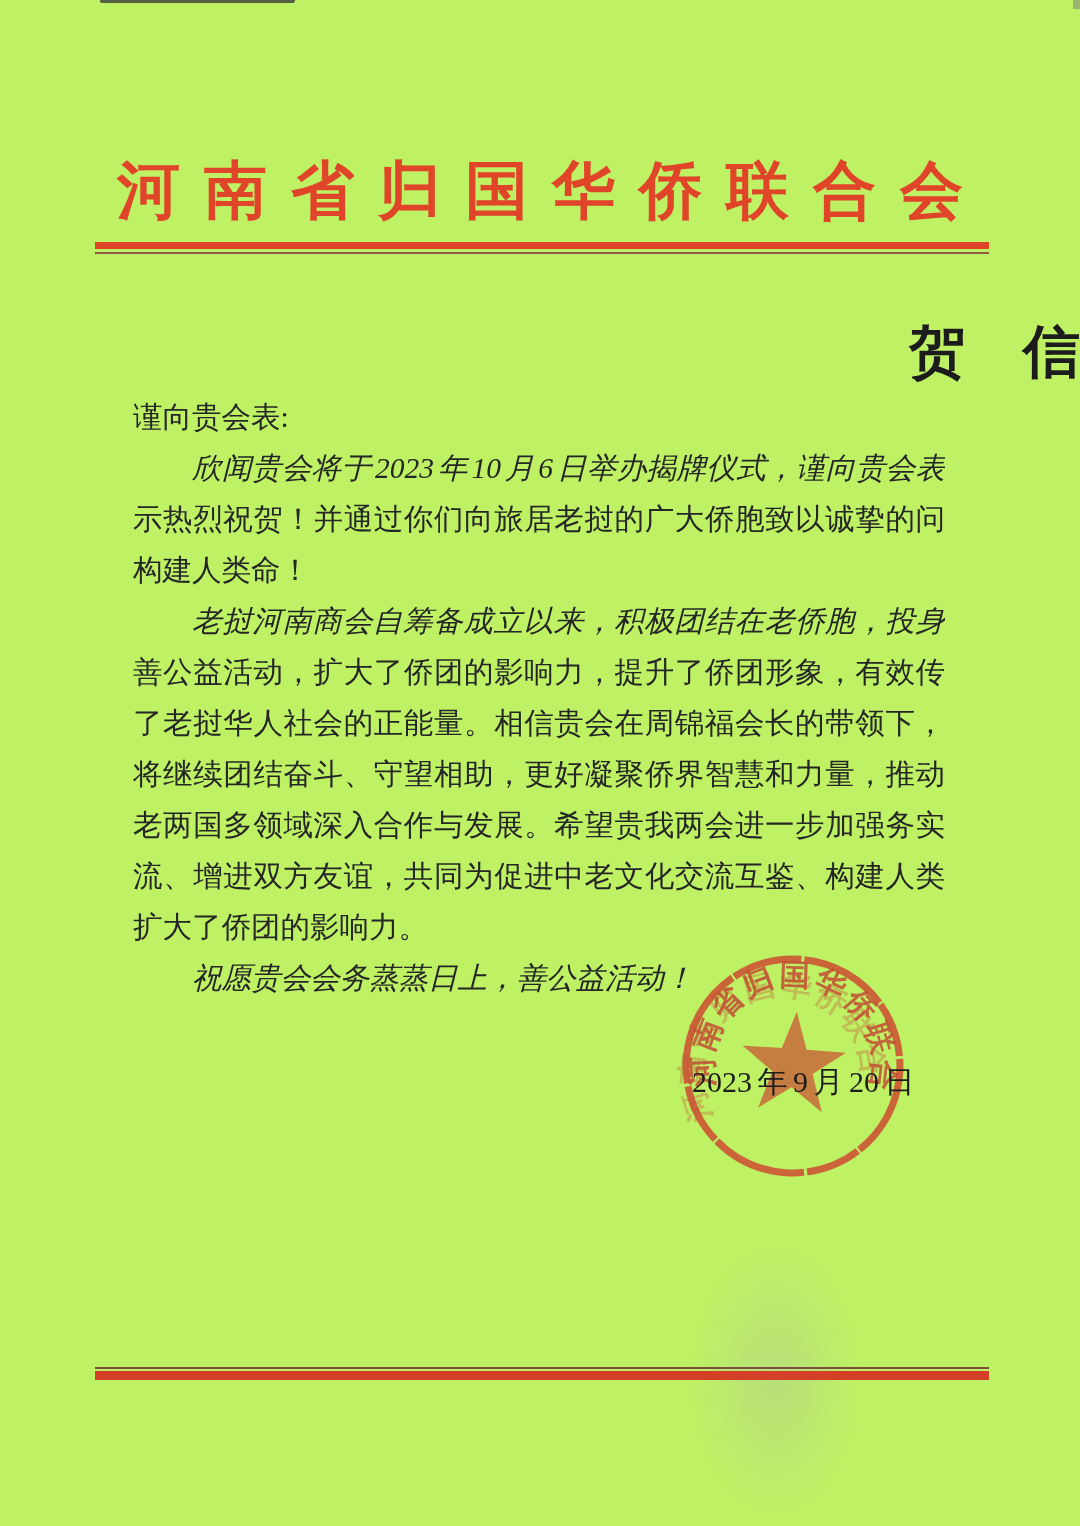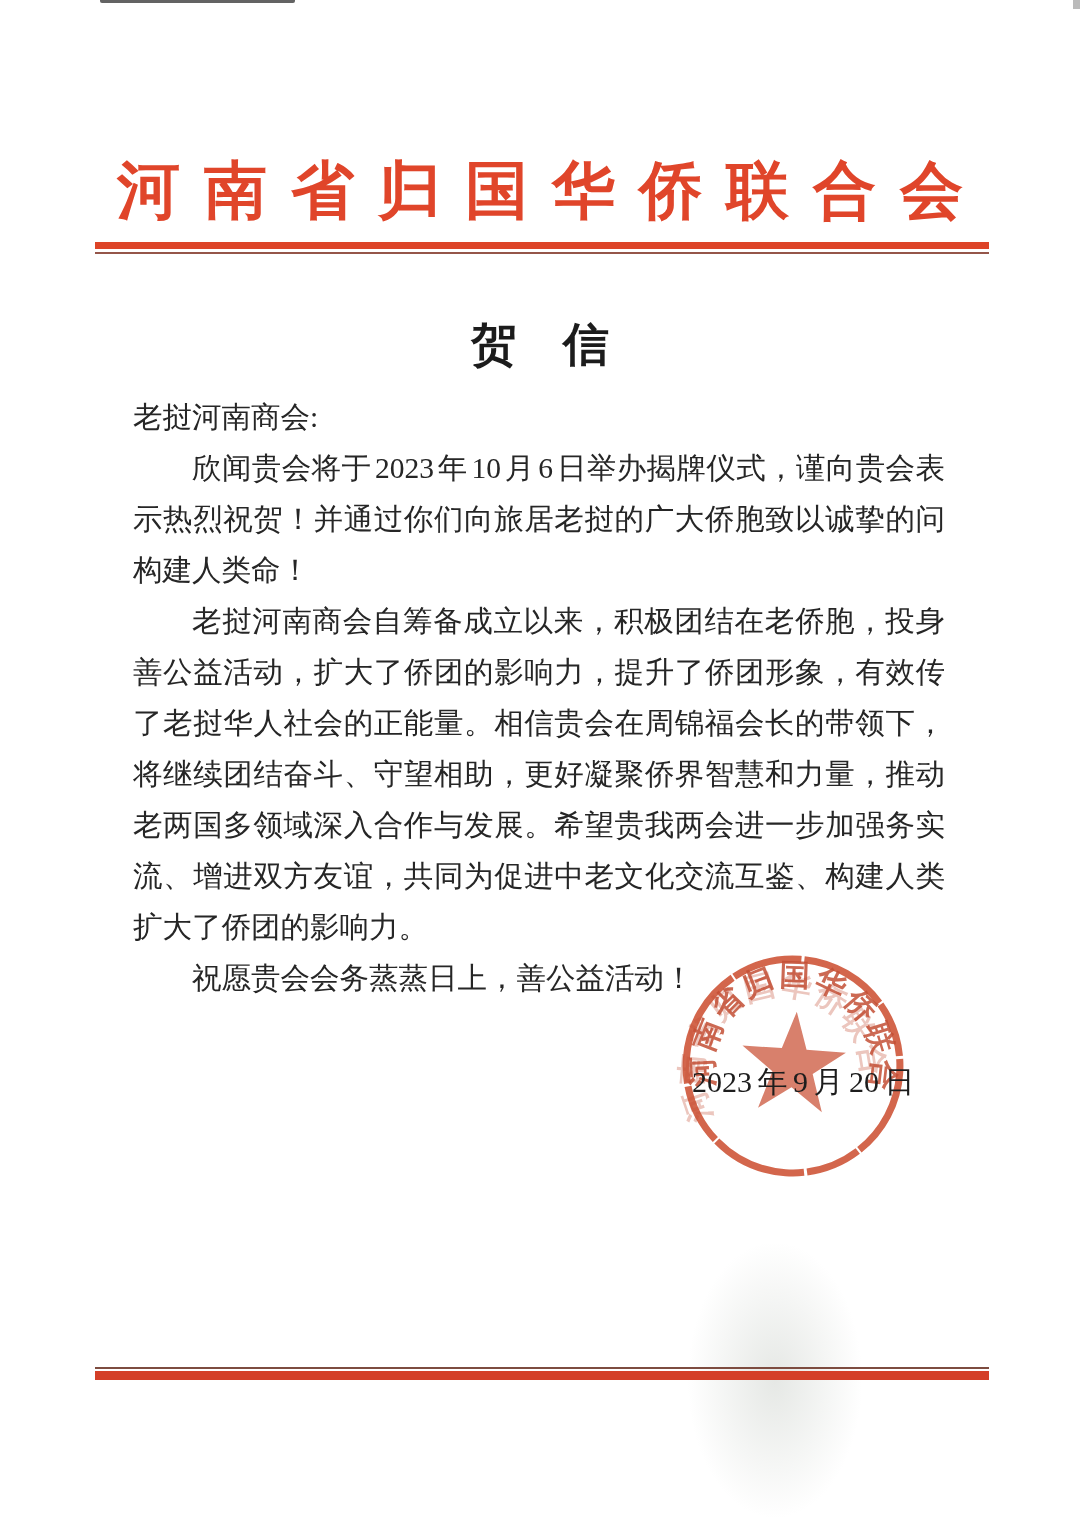--- a/index.html
+++ b/index.html
@@ -1,21 +1,21 @@
 <!DOCTYPE html>
 <html><head>
 <meta charset="utf-8">
 <style>
   html, body { margin: 0; padding: 0; background: #e9e9e9; }
   .page {
     position: relative;
     width: 1080px;
     height: 1526px;
     margin: 0 auto;
-    background: #ffffff;
+    background: #bef264;
     overflow: hidden;
     font-family: "Liberation Serif", "DejaVu Serif", serif;
   }
   
   .artifact-top-sliver {
     position: absolute; left: 100px; top: 0; width: 195px; height: 3px;
     background: #3c3c3c; opacity: .8; border-radius: 0 0 2px 2px;
   }
   .artifact-top-right {
     position: absolute; right: 0; top: 0; width: 7px; height: 9px;
@@ -34,33 +34,33 @@
     color: #e0452a;
     letter-spacing: 24px; text-indent: 24px;
     white-space: nowrap;
   }
   .rule-top { position: absolute; left: 95px; top: 242px; width: 894px; }
   .rule-top .thick { height: 7px; background: #dd4428; }
   .rule-top .thin  { height: 2px; background: #95564a; margin-top: 3px; }
   
   .doc-title {
     position: absolute; top: 314px; left: 0; width: 100%;
-    text-align: center;
-    font-size: 46px; font-weight: bold; color: #1c1c1c;
+    text-align: right;
+    font-size: 57px; font-weight: bold; color: #1c1c1c;
     white-space: nowrap;
   }
   
   .body-text {
     position: absolute; left: 133px; top: 392px; width: 812px;
     font-size: 29.5px; line-height: 51px; color: #262626;
     word-spacing: -4px;
   }
   .bline { height: 51px; text-align: justify; text-align-last: justify; text-justify: inter-ideograph; overflow: hidden; }
   .bline.last { text-align-last: left; }
-  .bline.ind  { text-indent: 59px; }
+  .bline.ind  { text-indent: 59px; font-style: italic; }
   
   .doc-date {
     position: absolute; left: 660px; top: 1062px;
     font-size: 30px; color: #1d1d1d; word-spacing: -2px;
     white-space: nowrap; z-index: 5; margin-left: 32px;
   }
   
   .seal {
     position: absolute; left: 677px; top: 950px; width: 232px; height: 232px;
     z-index: 4; transform: rotate(4deg);
@@ -80,21 +80,21 @@
   <div class="letterhead">河南省归国华侨联合会</div>
 
   <div class="rule-top">
     <div class="thick"></div>
     <div class="thin"></div>
   </div>
 
   <div class="doc-title">贺　信</div>
 
   <div class="body-text">
-    <div class="bline last">老挝河南商会:</div>
+    <div class="bline last">谨向贵会表:</div>
     <div class="bline ind">欣闻贵会将于 2023 年 10 月 6 日举办揭牌仪式，谨向贵会表</div>
     <div class="bline">示热烈祝贺！并通过你们向旅居老挝的广大侨胞致以诚挚的问候</div>
     <div class="bline last">构建人类命！</div>
     <div class="bline ind">老挝河南商会自筹备成立以来，积极团结在老侨胞，投身慈</div>
     <div class="bline">善公益活动，扩大了侨团的影响力，提升了侨团形象，有效传播</div>
     <div class="bline">了老挝华人社会的正能量。相信贵会在周锦福会长的带领下，必</div>
     <div class="bline">将继续团结奋斗、守望相助，更好凝聚侨界智慧和力量，推动中</div>
     <div class="bline">老两国多领域深入合作与发展。希望贵我两会进一步加强务实交</div>
     <div class="bline">流、增进双方友谊，共同为促进中老文化交流互鉴、构建人类命</div>
     <div class="bline last">扩大了侨团的影响力。</div>

